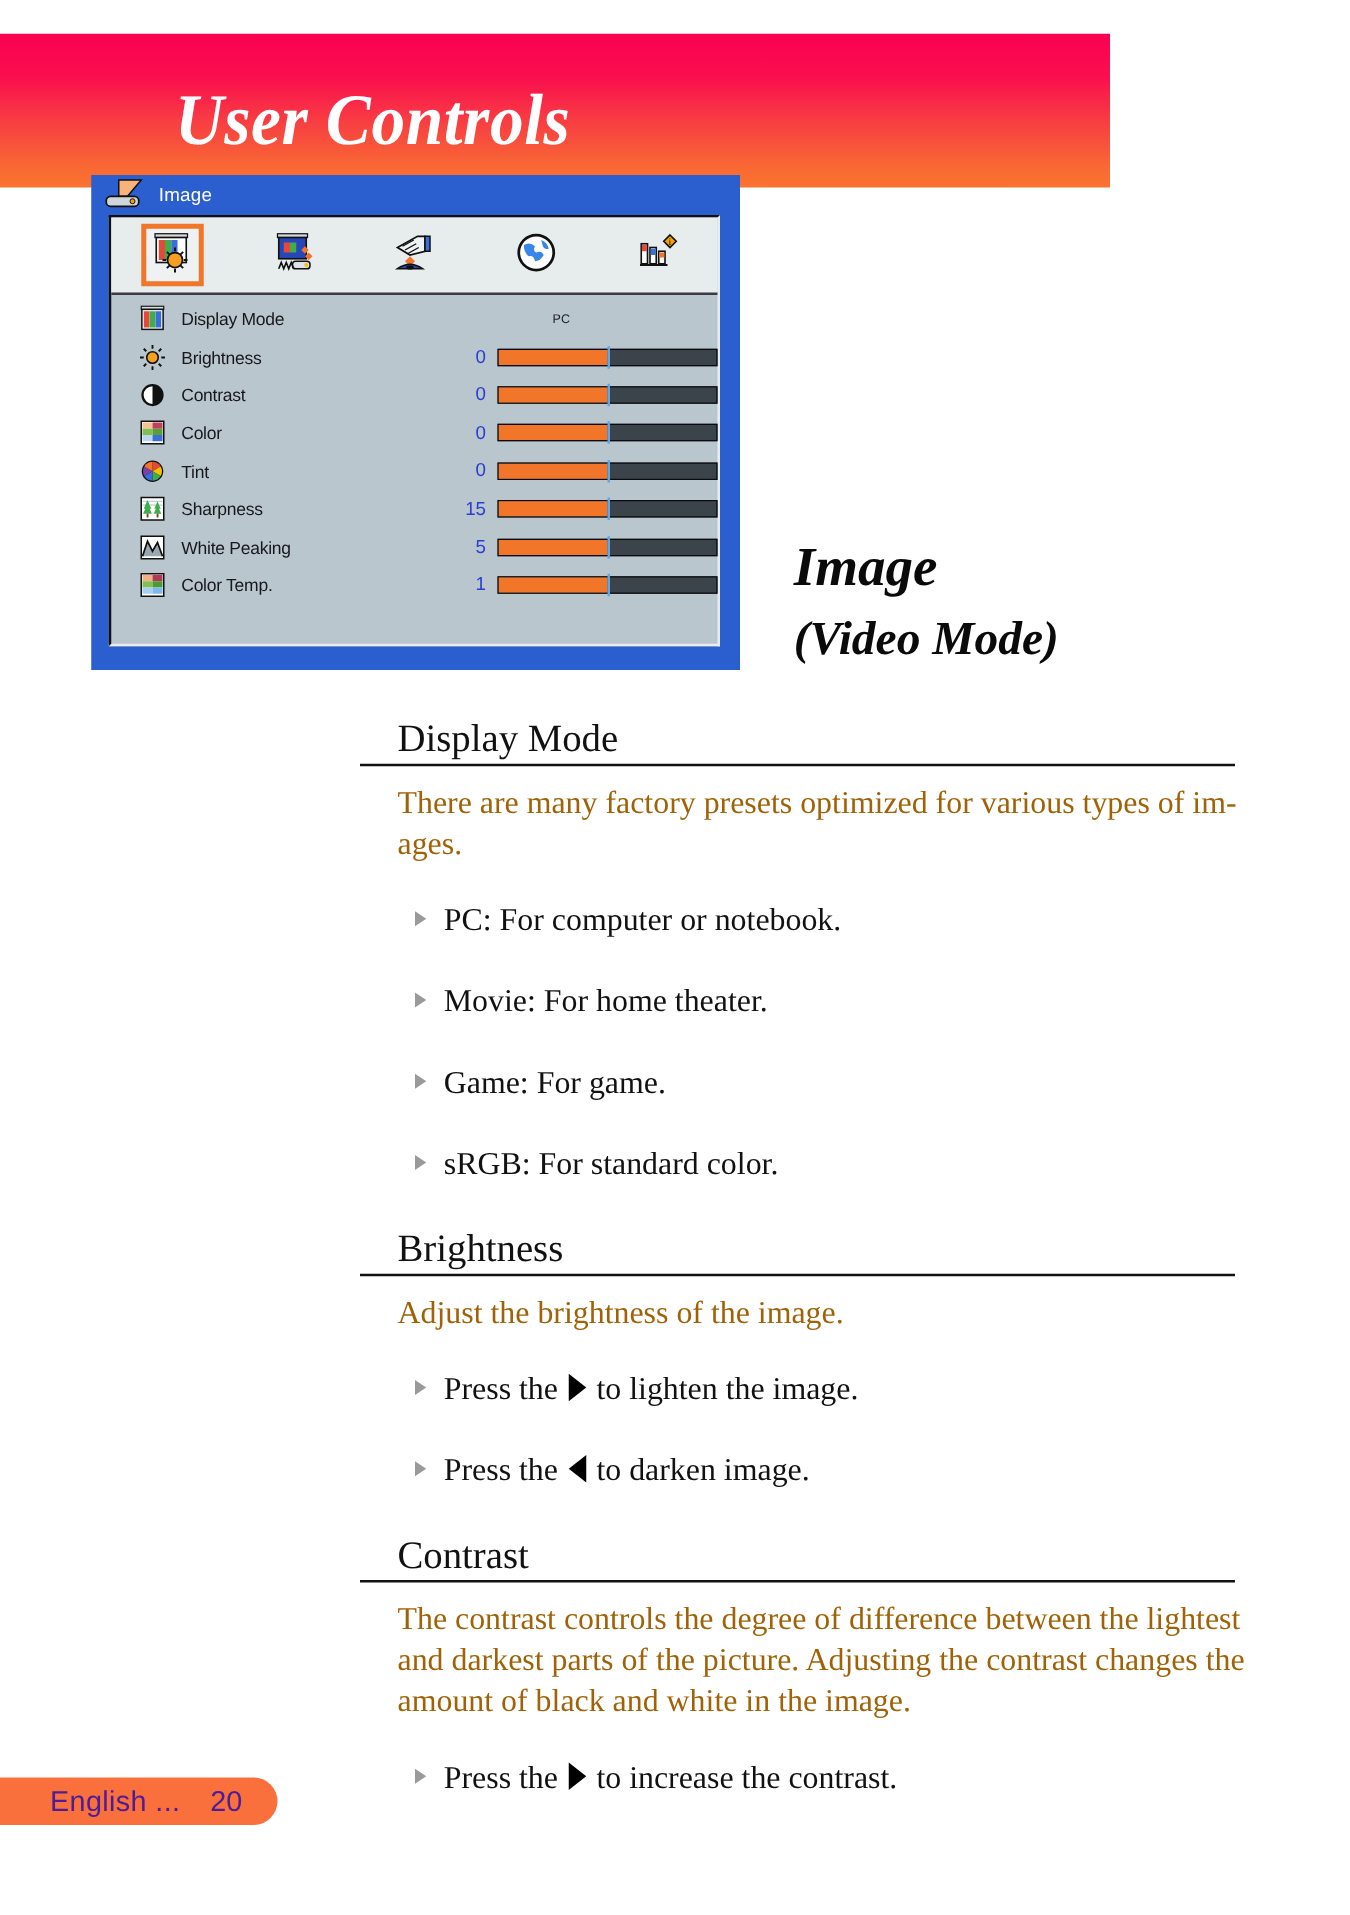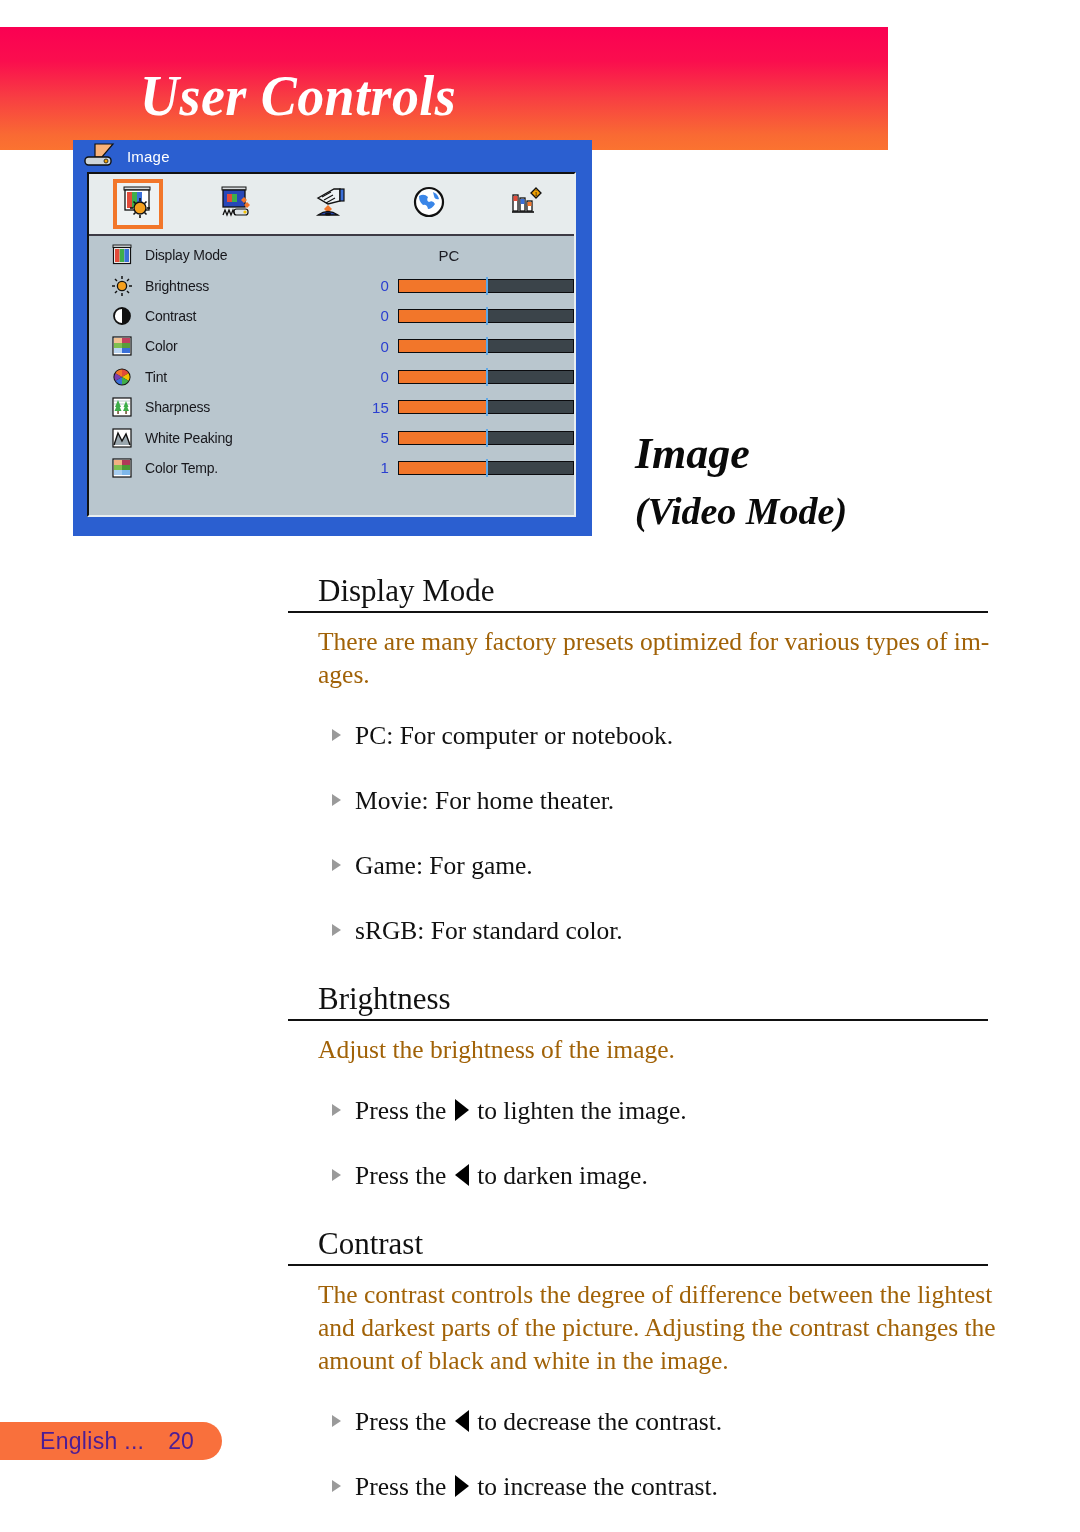--- a/index.html
+++ b/index.html
@@ -128,21 +128,21 @@
   .row-label {
     font-family: "Liberation Sans", sans-serif;
     font-size: 14px;
     color: #17171c;
     letter-spacing: -0.2px;
     flex: 0 0 auto;
     width: 200px;
   }
   .row-value-text {
     font-family: "Liberation Sans", sans-serif;
-    font-size: 15px;
+    font-size: 10px;
     color: #1b1b22;
     width: 208px;
     text-align: center;
   }
   .row-value-num {
     font-family: "Liberation Sans", sans-serif;
     font-size: 15px;
     color: #2a3fd0;
     width: 44px;
     text-align: right;
@@ -612,26 +612,20 @@
 
   <div class="sec-block">
     <div class="sec-head">
       <span class="hl">Contrast</span>
     </div>
     <p class="body-para">The contrast controls the degree of difference between the lightest and darkest parts of the picture. Adjusting the contrast changes the amount of black and white in the image.</p>
     <ul class="bullets">
       <li>
         <span class="bullet-tri"></span>
         <span>Press the</span>
-        <span class="tri-left"></span>
-        <span>to decrease the contrast.</span>
-      </li>
-      <li>
-        <span class="bullet-tri"></span>
-        <span>Press the</span>
         <span class="tri-right"></span>
         <span>to increase the contrast.</span>
       </li>
     </ul>
   </div>
 
 </div>
 
 <div class="footer-pill">
   <span class="footer-lang">English ...</span>

